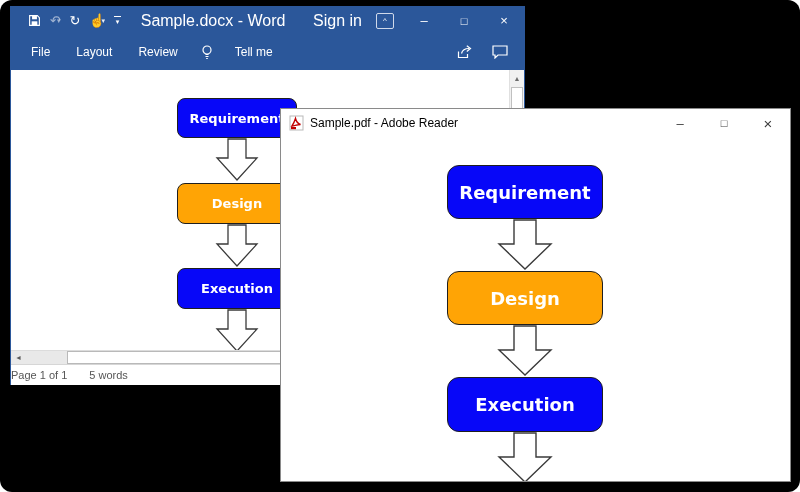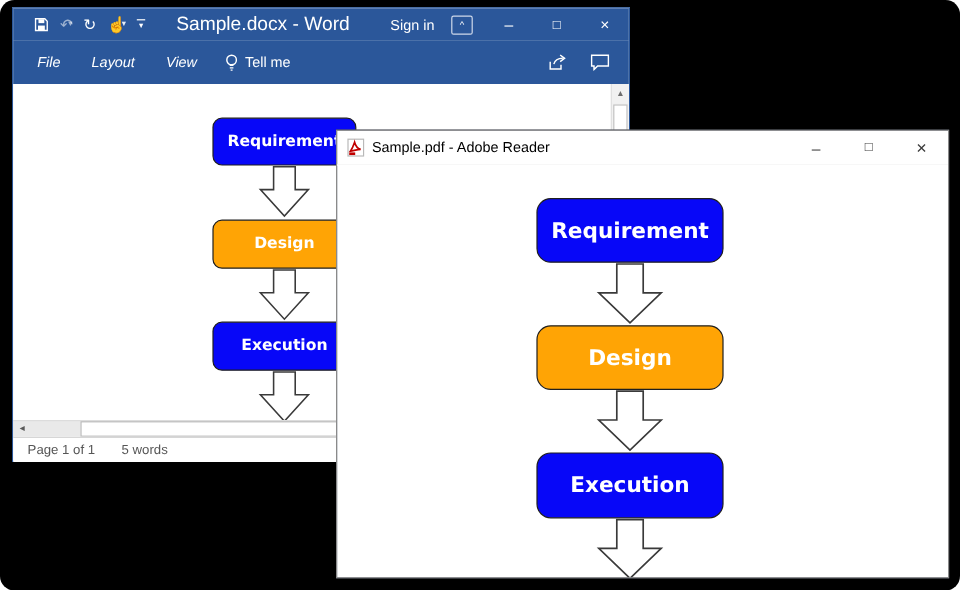--- a/index.html
+++ b/index.html
@@ -9,49 +9,49 @@
   .word-window{position:absolute;left:10px;top:6px;width:515px;height:379px;background:#ffffff;border:1px solid #2b579a;box-sizing:border-box;z-index:1;}
   .word-titlebar{position:absolute;left:0;top:0;right:0;height:27px;background:#2b579a;display:flex;align-items:center;color:#ffffff;}
   .qat{display:flex;align-items:center;gap:9px;padding-left:17px;}
   .qat .glyph{font-size:13px;line-height:1;color:#ffffff;}
   .qat .dim{opacity:.55;}
   .mini-caret{font-size:7px;line-height:1;margin-left:-4px;opacity:.9;}
   .qat-custom{display:flex;flex-direction:column;align-items:center;line-height:1;}
   .qat-custom .bar{width:7px;border-top:1px solid #fff;margin-bottom:1px;}
   .qat-custom .cv{font-size:7px;}
   .word-title-zone{flex:1;text-align:center;font-size:16px;white-space:nowrap;overflow:hidden;}
-  .sign-in{font-size:12px;margin:0 14px 0 8px;white-space:nowrap;}
+  .sign-in{font-size:16px;margin:0 14px 0 8px;white-space:nowrap;}
   .ribbon-opts{width:16px;height:14px;border:1px solid #cfd9ea;border-radius:2px;display:flex;align-items:center;justify-content:center;font-size:8px;line-height:1;margin-right:10px;}
   .win-controls{display:flex;height:100%;}
   .win-btn{width:40px;height:100%;display:flex;align-items:center;justify-content:center;font-size:13px;color:#ffffff;}
   .win-btn.max{font-size:11px;}
 
   .word-ribbon{position:absolute;left:0;top:27px;right:0;height:36px;background:#2b579a;display:flex;align-items:center;color:#ffffff;font-size:12px;}
-  .tabs{display:flex;align-items:flex-end;padding-left:7px;font-style:italic;}
+  .tabs{display:flex;align-items:flex-end;padding-left:7px;}
   .tab{padding:0 13px;line-height:36px;white-space:nowrap;}
-  .tellme{display:flex;align-items:center;gap:5px;padding:0 10px;white-space:nowrap;}
+  .tellme{display:flex;align-items:center;gap:22px;padding:0 10px;white-space:nowrap;}
   .ribbon-right{margin-left:auto;display:flex;align-items:center;gap:18px;padding-right:16px;}
 
   .word-doc{position:absolute;left:0;top:63px;width:513px;height:280px;background:#ffffff;overflow:hidden;}
   .vscroll{position:absolute;right:0;top:63px;width:15px;height:280px;background:#f1f1f1;border-left:1px solid #e0e0e0;box-sizing:border-box;}
   .vscroll .up{height:16px;display:flex;align-items:center;justify-content:center;font-size:7px;color:#6d6d6d;background:#f1f1f1;}
   .vscroll .vthumb{position:absolute;left:1px;right:1px;top:17px;height:30px;background:#ffffff;border:1px solid #c0c0c0;box-sizing:border-box;}
   .hscroll{position:absolute;left:0;top:343px;width:513px;height:14px;background:#e9e9e9;border-top:1px solid #dcdcdc;box-sizing:border-box;}
   .hscroll .left{position:absolute;left:0;top:0;width:15px;height:13px;display:flex;align-items:center;justify-content:center;font-size:7px;color:#5a5a5a;}
   .hscroll .hthumb{position:absolute;left:56px;top:0;height:13px;width:390px;background:#ffffff;border:1px solid #b9b9b9;box-sizing:border-box;}
-  .word-status{position:absolute;left:0;top:357px;right:0;height:20px;background:#ffffff;border-top:1px solid #d6d6d6;display:flex;align-items:center;gap:22px;padding-left:12px;font-size:11px;color:#565656;}
+  .word-status{position:absolute;left:0;top:357px;right:0;height:20px;background:#ffffff;border-top:1px solid #d6d6d6;display:flex;align-items:center;gap:22px;font-size:11px;color:#565656;}
 
   
   .fc-node{position:absolute;display:flex;align-items:center;justify-content:center;font-family:"DejaVu Sans",sans-serif;font-weight:bold;border:1px solid #1f1f1f;box-sizing:border-box;}
   .word-node{width:120px;height:40px;border-radius:8px;font-size:13px;}
   .pdf-node{width:156px;height:54px;border-radius:12px;font-size:18px;}
   .fc-arrow{position:absolute;}
 
   
-  .pdf-window{position:absolute;left:280px;top:108px;width:511px;height:374px;background:#0f172a;border:1px solid #8a8a8a;box-sizing:border-box;z-index:2;}
+  .pdf-window{position:absolute;left:280px;top:108px;width:511px;height:374px;background:#6d28d9;border:1px solid #8a8a8a;box-sizing:border-box;z-index:2;}
   .pdf-titlebar{position:absolute;left:0;top:0;right:0;height:28px;background:#ffffff;border-bottom:1px solid #dcdcdc;display:flex;align-items:center;}
   .pdf-title{font-size:12px;color:#000000;margin-left:6px;white-space:nowrap;}
   .pdf-controls{margin-left:auto;display:flex;height:100%;}
   .pdf-btn{width:44px;height:100%;display:flex;align-items:center;justify-content:center;color:#3c3c3c;font-size:13px;}
   .pdf-btn.max{font-size:11px;}
   .pdf-btn.close{font-size:15px;}
   .pdf-content{position:absolute;left:0;top:28px;width:509px;height:344px;background:#ffffff;overflow:hidden;}
 
   .icon-svg{display:block;}
 </style>
@@ -92,21 +92,21 @@
         <div class="win-btn">–</div>
         <div class="win-btn max">□</div>
         <div class="win-btn">×</div>
       </div>
     </div>
 
     <div class="word-ribbon">
       <div class="tabs">
         <span class="tab">File</span>
         <span class="tab">Layout</span>
-        <span class="tab">View</span>
+        <span class="tab">Review</span>
       </div>
       <div class="tellme">
         <span>
           <svg class="icon-svg" width="12" height="15" viewBox="0 0 12 15">
               <circle cx="6" cy="5" r="4" fill="none" stroke="#ffffff" stroke-width="1.2"></circle>
               <path d="M4.5 9.5 h3 M4.5 11.5 h3 M5.2 13.5 h1.6" stroke="#ffffff" stroke-width="1.1" fill="none"></path>
             </svg>
         </span>
         <span>Tell me</span>
       </div>

